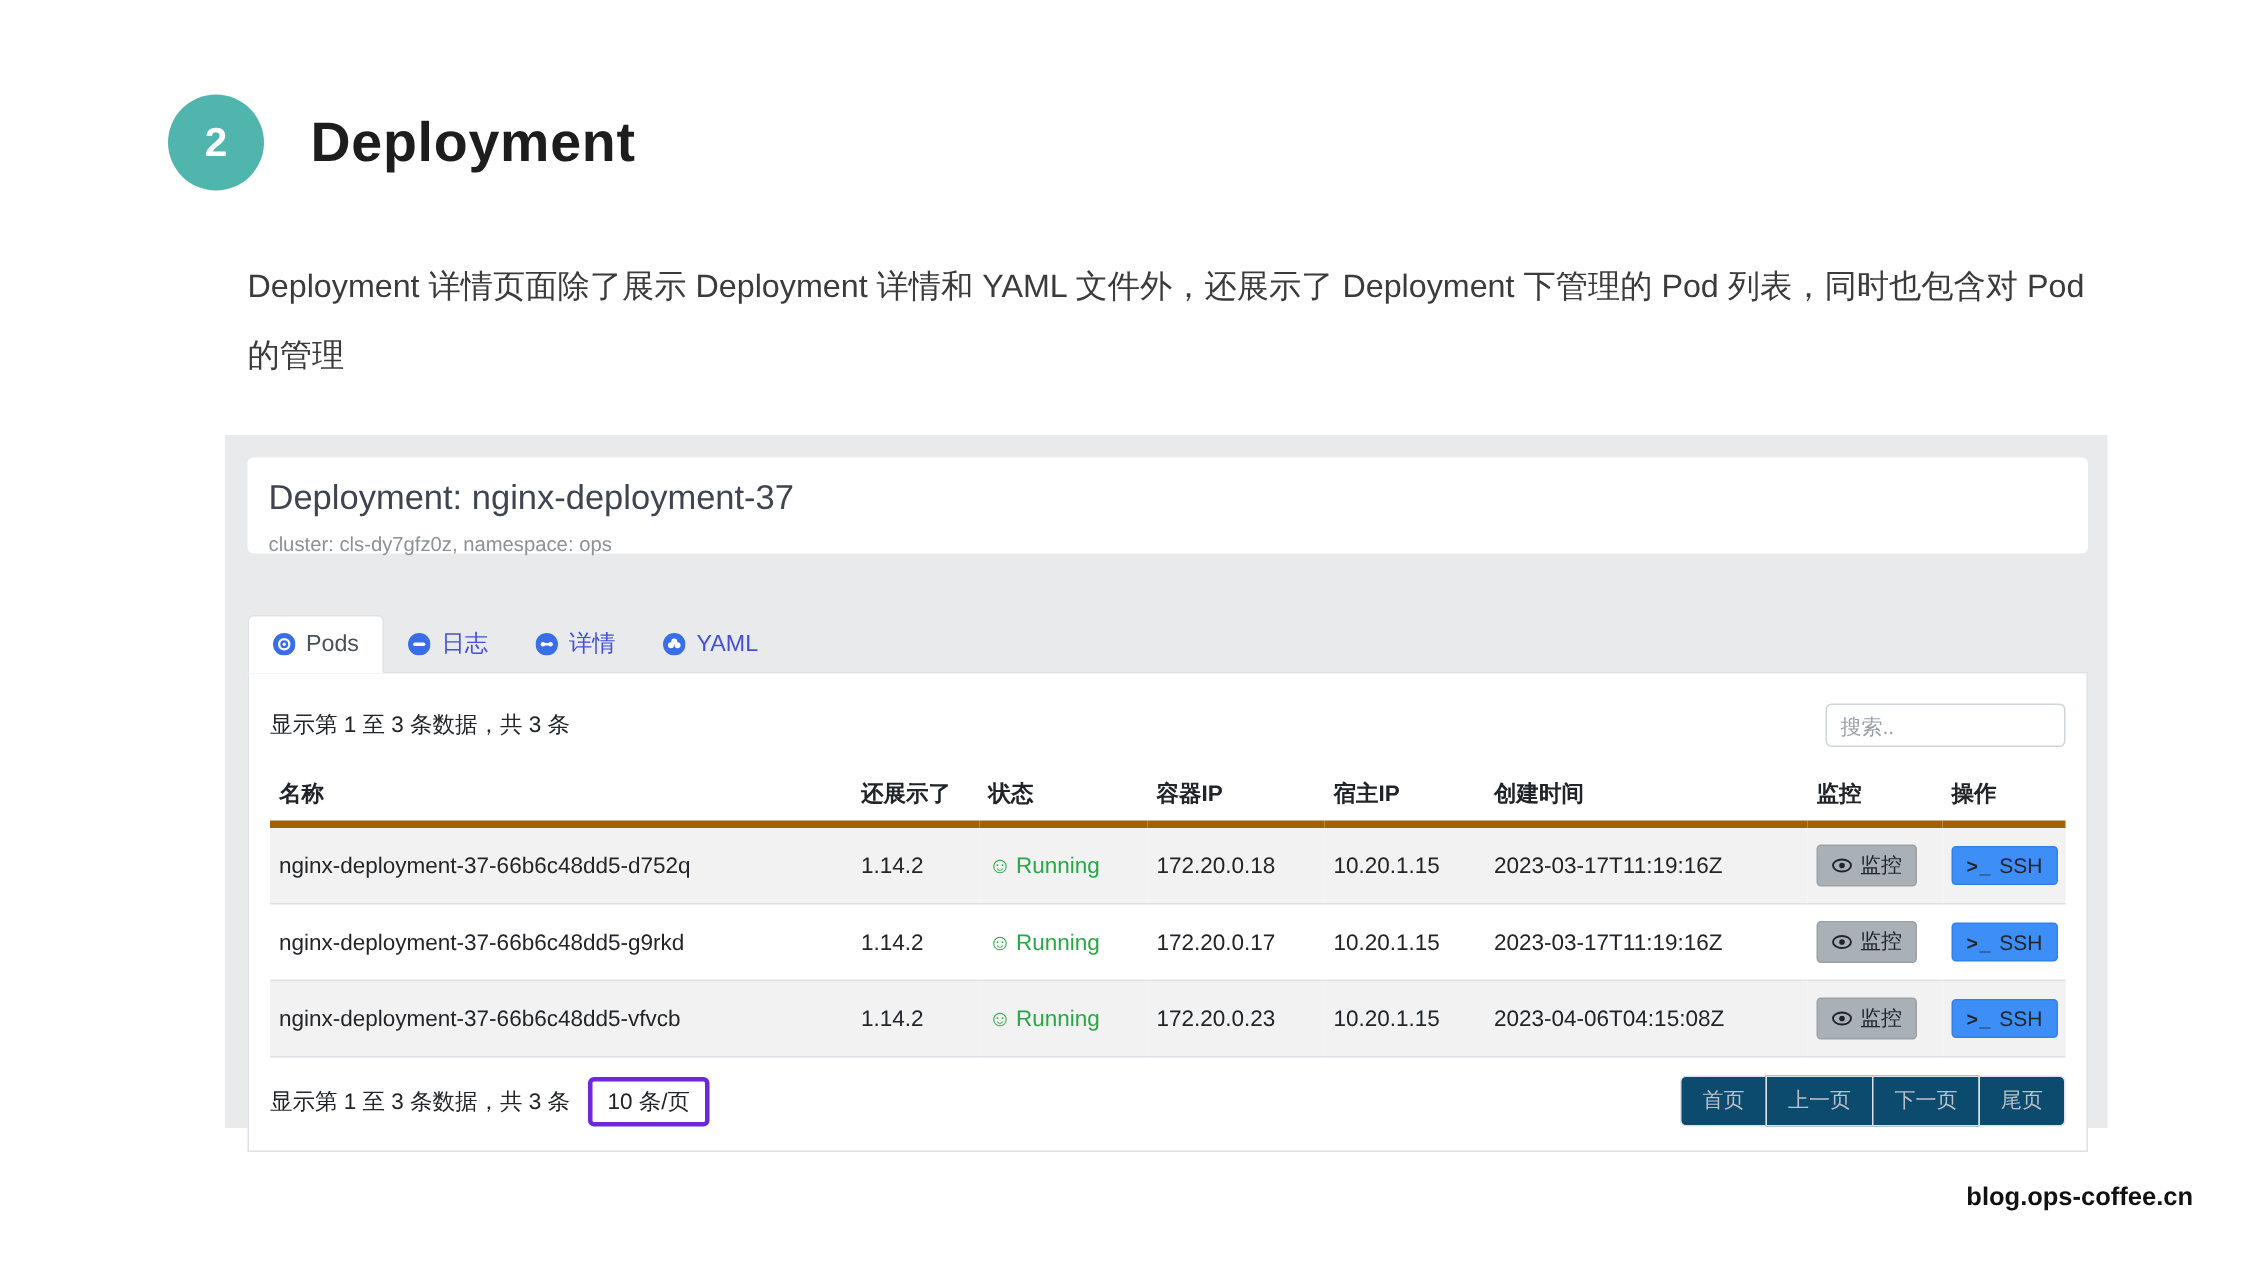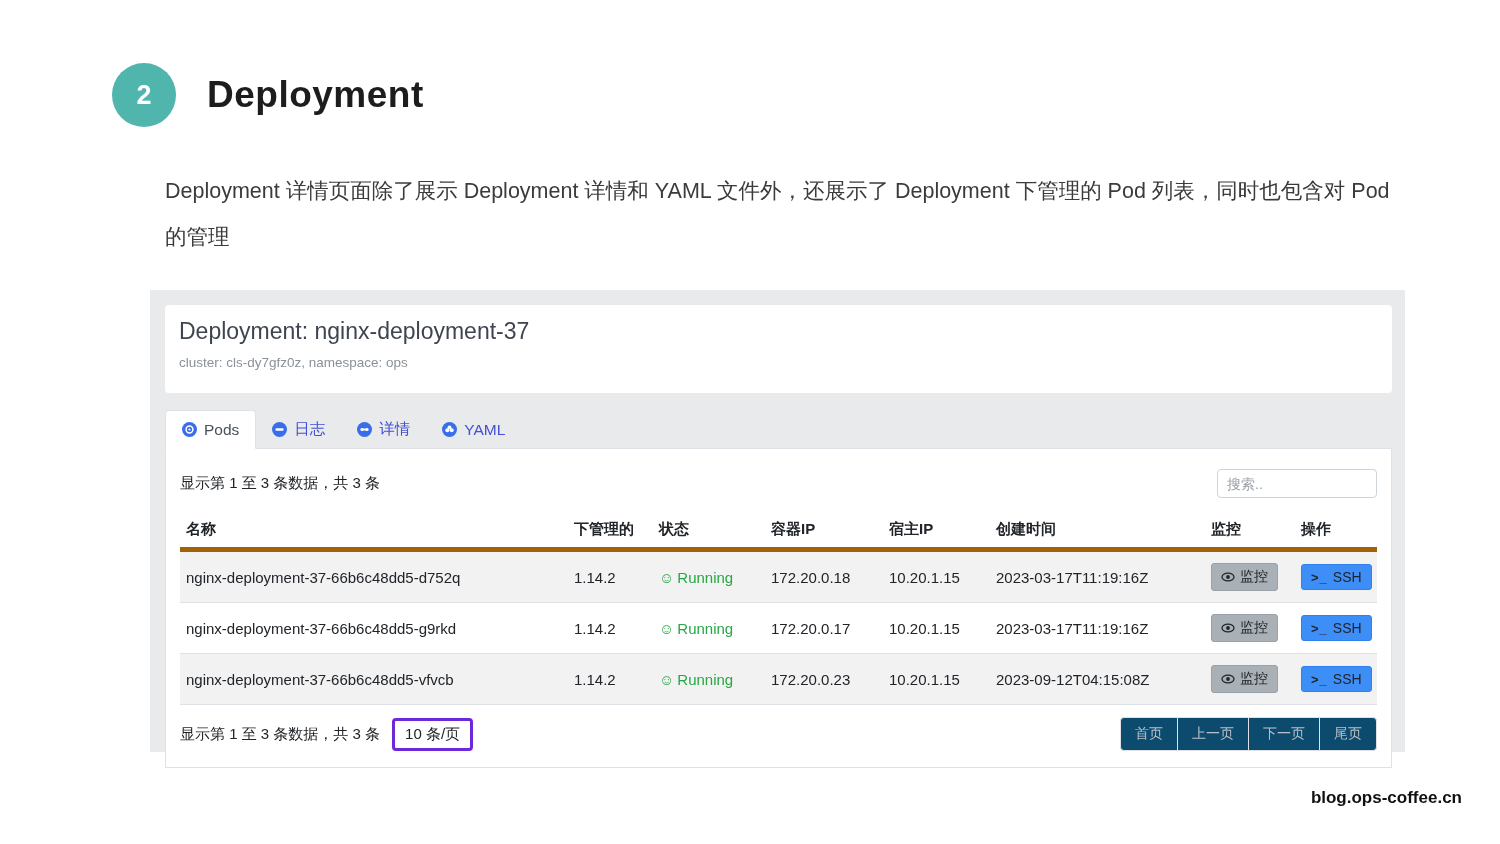--- a/index.html
+++ b/index.html
@@ -14,21 +14,21 @@
   .section-title { position:absolute; left:207px; top:74px; font-size:37px;
     font-weight:bold; color:#1d1d1d; letter-spacing:0.5px; }
   .description { position:absolute; left:165px; top:168px; width:1240px;
     font-size:21.5px; line-height:46px; color:#3b3b3b; }
 
   
   .gray-panel { position:absolute; left:150px; top:290px; width:1255px; height:462px;
     background:#e9eaeb; }
 
   
-  .header-card { position:absolute; left:15px; top:15px; width:1227px; height:88px;
+  .header-card { position:absolute; left:15px; top:15px; width:1227px; height:64px;
     background:#fff; border-radius:4px; }
   .hc-title { position:absolute; left:14px; top:13px; font-size:23px; color:#3f4550; }
   .hc-sub { position:absolute; left:14px; top:50px; font-size:13.5px; color:#8b9197; }
   .hc-actions { position:absolute; right:12px; top:24px; display:flex; gap:9px; }
   .btn { display:inline-flex; align-items:center; gap:6px; border-radius:4px;
     font-size:15px; padding:6px 12px; color:#212529; cursor:pointer; border:1px solid transparent; }
   .btn-scale { background:#ffb30e; border-color:#f3a803; }
   .btn-rebuild { background:#e05c5b; border-color:#d64f4e; }
 
   
@@ -157,21 +157,21 @@
               <col style="width:112px">
             <col style="width:118px">
               <col style="width:107px">
               <col style="width:215px">
             <col style="width:90px">
               <col style="width:82px">
           </colgroup>
           <thead>
             <tr>
               <th>名称</th>
-              <th>下管理的</th>
+              <th>还展示了</th>
               <th>状态</th>
               <th>容器IP</th>
               <th>宿主IP</th>
               <th>创建时间</th>
               <th>监控</th>
               <th>操作</th>
             </tr>
           </thead>
           <tbody>
             <tr>
@@ -229,21 +229,21 @@
               </td>
             </tr>
             <tr>
               <td>nginx-deployment-37-66b6c48dd5-vfvcb</td>
               <td>1.14.2</td>
               <td class="status-running">
                 <span class="smiley">☺</span><span>Running</span>
               </td>
               <td>172.20.0.23</td>
               <td>10.20.1.15</td>
-              <td>2023-09-12T04:15:08Z</td>
+              <td>2023-04-06T04:15:08Z</td>
               <td>
                 <button class="btn-sm btn-monitor">
                   <span>
                     <svg width="14" height="12" viewBox="0 0 16 14">
                       <ellipse cx="8" cy="7" rx="7" ry="4.6" fill="none" stroke="#212529" stroke-width="1.5"></ellipse>
                       <circle cx="8" cy="7" r="2.2" fill="#212529"></circle>
                     </svg>
                   </span>
                   <span>监控</span>
                 </button>

